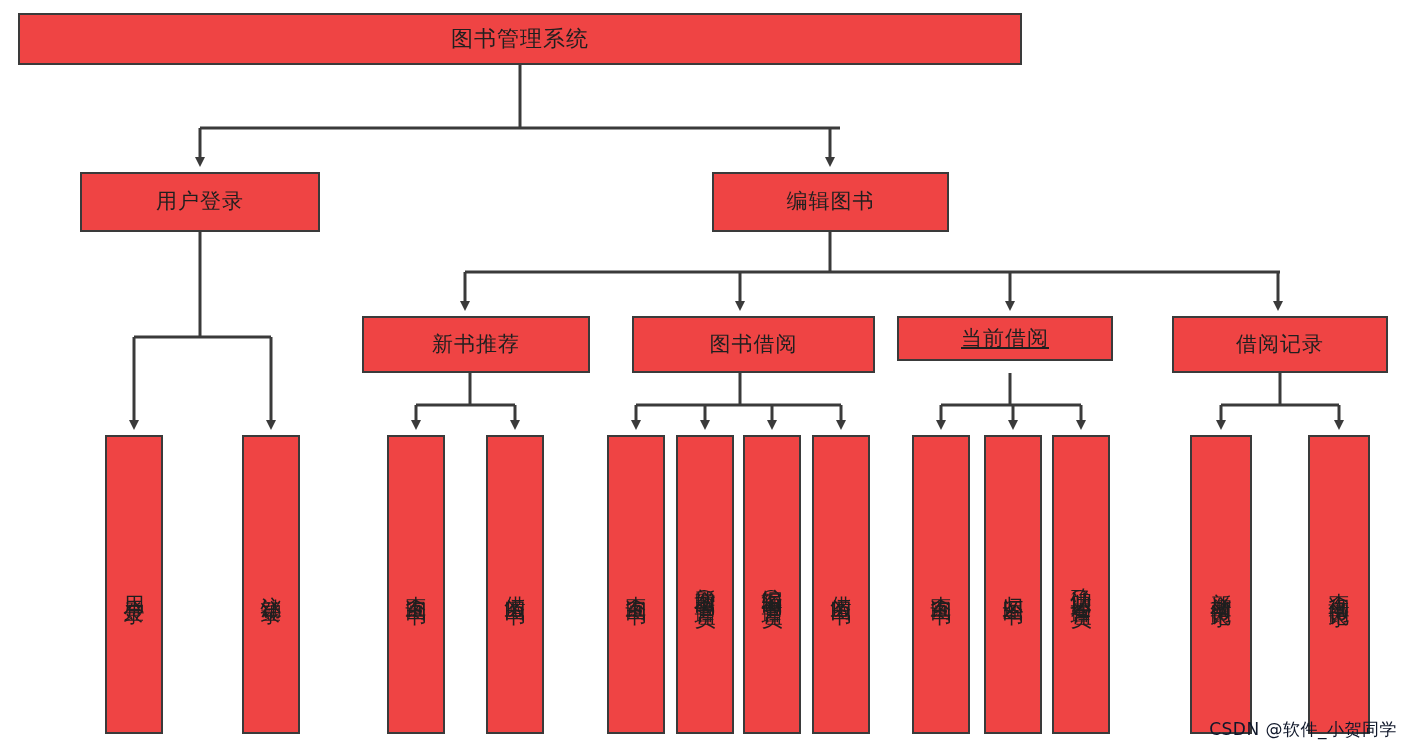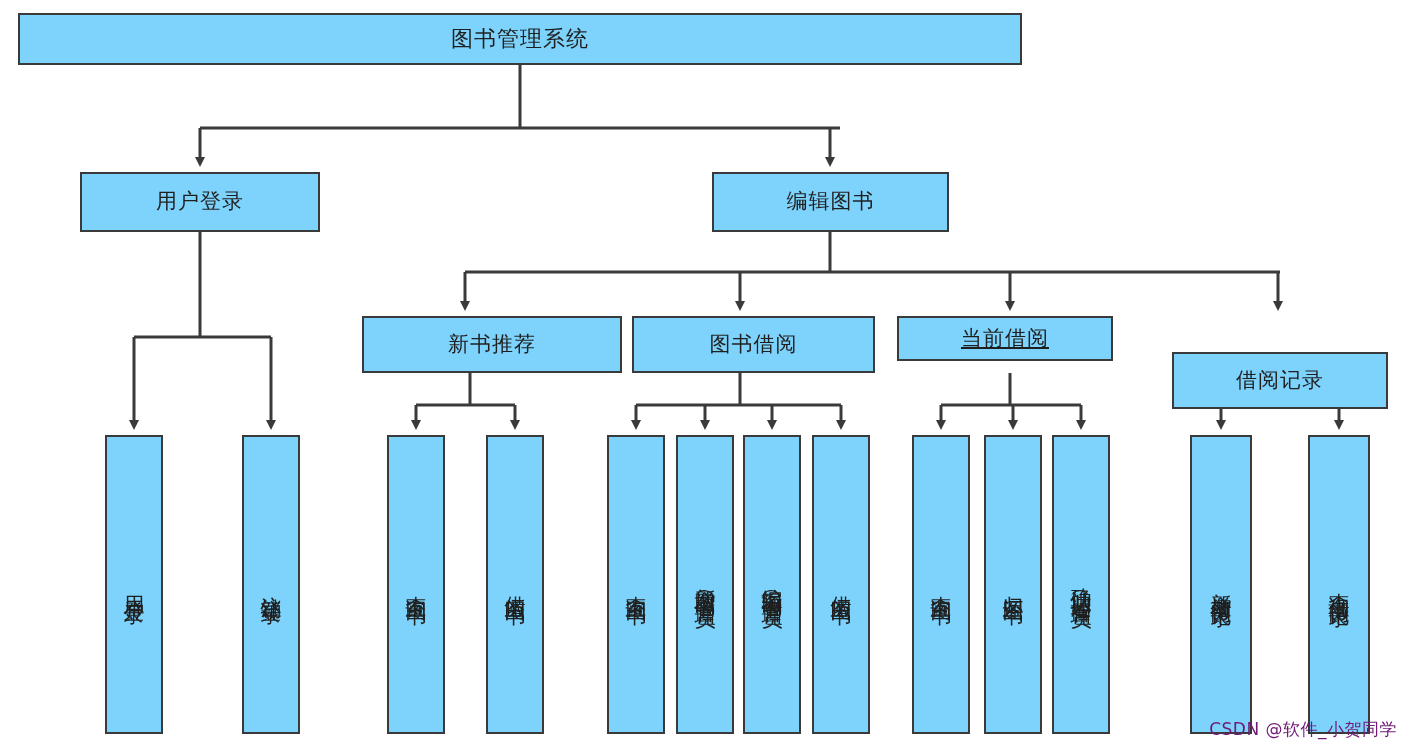--- a/index.html
+++ b/index.html
@@ -21,21 +21,21 @@
     position: absolute;
     left: 0;
     top: 0;
     width: 1405px;
     height: 747px;
   }
   .node {
     position: absolute;
     box-sizing: border-box;
     border: 2px solid #3a3a3a;
-    background: #7dd3fc;
+    background: #ef4444;
     display: flex;
     align-items: center;
     justify-content: center;
     color: #1f1f1f;
     z-index: 2;
   }
   .node.horiz {
     font-size: 21px;
     letter-spacing: 1px;
     line-height: 1.2;
@@ -52,21 +52,21 @@
     white-space: nowrap;
   }
   .node.root {
     font-size: 22px;
   }
   .watermark {
     position: absolute;
     right: 8px;
     bottom: 6px;
     font-size: 17px;
-    color: #701a75;
+    color: #0f172a;
     letter-spacing: 0.5px;
     z-index: 3;
     white-space: nowrap;
   }
 </style>
 </head>
 <body>
 
 <div id="canvas">
 
@@ -129,30 +129,30 @@
     <span>图书管理系统</span>
   </div>
 
   <div class="node horiz" style="left:80px; top:172px; width:240px; height:60px;">
     <span>用户登录</span>
   </div>
   <div class="node horiz" style="left:712px; top:172px; width:237px; height:60px;">
     <span>编辑图书</span>
   </div>
 
-  <div class="node horiz" style="left:362px; top:316px; width:260px; height:57px;">
+  <div class="node horiz" style="left:362px; top:316px; width:228px; height:57px;">
     <span>新书推荐</span>
   </div>
   <div class="node horiz" style="left:632px; top:316px; width:243px; height:57px;">
     <span>图书借阅</span>
   </div>
   <div class="node horiz" style="left:897px; top:316px; width:216px; height:45px;text-decoration:underline;">
     <span>当前借阅</span>
   </div>
-  <div class="node horiz" style="left:1172px; top:316px; width:216px; height:57px;margin-top:36px;">
+  <div class="node horiz" style="left:1172px; top:316px; width:216px; height:57px;">
     <span>借阅记录</span>
   </div>
 
   <div class="node vert" style="left:105px; top:435px; width:58px; height:299px;">
     <span>用户登录</span>
   </div>
   <div class="node vert" style="left:242px; top:435px; width:58px; height:299px;">
     <span>注销登录</span>
   </div>
   <div class="node vert" style="left:387px; top:435px; width:58px; height:299px;">

